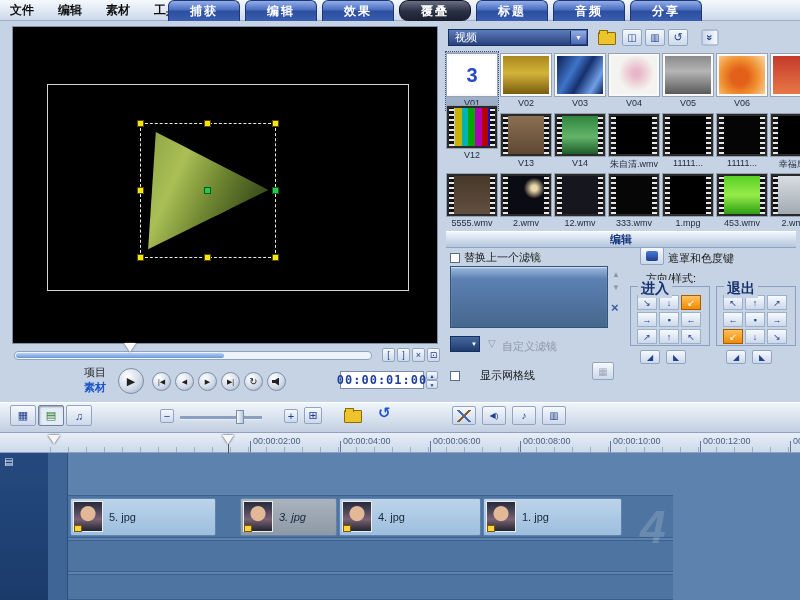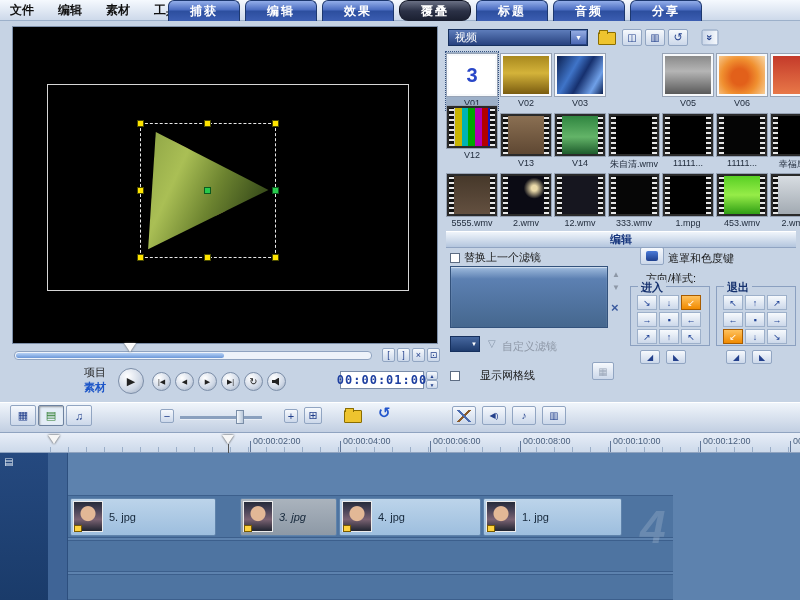--- a/index.html
+++ b/index.html
@@ -62,21 +62,21 @@
 
   
   .sechdr{left:446px;top:231px;width:350px;height:15px;background:linear-gradient(180deg,#f0f5fb,#b4c6de);
           border-top:1px solid #fff;border-bottom:1px solid #90a4c2;display:flex;align-items:center;justify-content:center;
           font-size:11px;font-weight:bold;color:#1b3a80;}
   .cb{width:10px;height:10px;background:#fff;border:1px solid #5d6c82;display:inline-block;box-sizing:border-box;}
   .optlabel{font-size:11px;color:#1a1a1a;}
   .listbox{left:450px;top:266px;width:158px;height:62px;border:1px solid #33527c;box-sizing:border-box;
            background:linear-gradient(180deg,#a0bcde 0%,#5c80b2 20%,#45678e 100%);box-shadow:inset 0 1px 1px rgba(255,255,255,.55);}
   .grpbox{border:1px solid #8ba0c0;}
-  .grplegend{position:absolute;font-size:11px;color:#15316e;font-weight:bold;background:#c6d3e4;padding:0 3px;}
+  .grplegend{position:absolute;font-size:14px;color:#15316e;font-weight:bold;background:#c6d3e4;padding:0 3px;}
   .gridbtn{position:absolute;width:20px;height:15px;background:linear-gradient(180deg,#f7fafd,#ccd8ea);
            border:1px solid #9db0ca;color:#1c3f94;font-size:9px;display:flex;align-items:center;justify-content:center;box-sizing:border-box;}
   .gridbtn.sel{background:linear-gradient(180deg,#ffc25e,#f08a00);color:#fff;border-color:#a85c00;}
   .disabled{color:#8d97a6;}
 
   
   .toolbar{left:0;top:402px;width:800px;height:31px;background:linear-gradient(180deg,#f0f5fb,#c2cfe2);
            border-top:1px solid #fff;border-bottom:1px solid #8fa3c0;box-sizing:border-box;}
   .tbtn{position:absolute;top:405px;height:21px;}
   .pressed{background:#e4edf7;box-shadow:inset 1px 1px 2px rgba(0,0,0,.35);border-color:#6d82a0;}
@@ -183,20 +183,24 @@
       </div>
     <span class="tlabel">V01</span>
     </div>
   <div class="cell abs" style="left:500px;top:52px">
     <div class="timg" style="background: linear-gradient(rgb(168, 136, 30), rgb(212, 179, 58) 45%, rgb(122, 92, 16));"></div>
     <span class="tlabel">V02</span>
     </div>
   <div class="cell abs" style="left:554px;top:52px">
     <div class="timg" style="background: linear-gradient(120deg, rgb(12, 32, 80), rgb(63, 116, 200) 35%, rgb(22, 48, 110) 55%, rgb(111, 160, 232) 80%, rgb(12, 32, 80));"></div>
     <span class="tlabel">V03</span>
+    </div>
+  <div class="cell abs" style="left:608px;top:52px">
+    <div class="timg" style="background: radial-gradient(circle at 55% 45%, rgb(232, 182, 200) 10%, rgb(244, 243, 239) 55%);"></div>
+    <span class="tlabel">V04</span>
     </div>
   <div class="cell abs" style="left:662px;top:52px">
     <div class="timg" style="background: linear-gradient(rgb(138, 138, 138), rgb(181, 181, 181) 40%, rgb(90, 90, 90));"></div>
     <span class="tlabel">V05</span>
     </div>
   <div class="cell abs" style="left:716px;top:52px">
     <div class="timg" style="background: radial-gradient(circle at 45% 55%, rgb(226, 96, 26) 25%, rgb(240, 144, 48) 55%, rgb(248, 216, 168));"></div>
     <span class="tlabel">V06</span>
     </div>
   <div class="cell abs" style="left:770px;top:52px">

